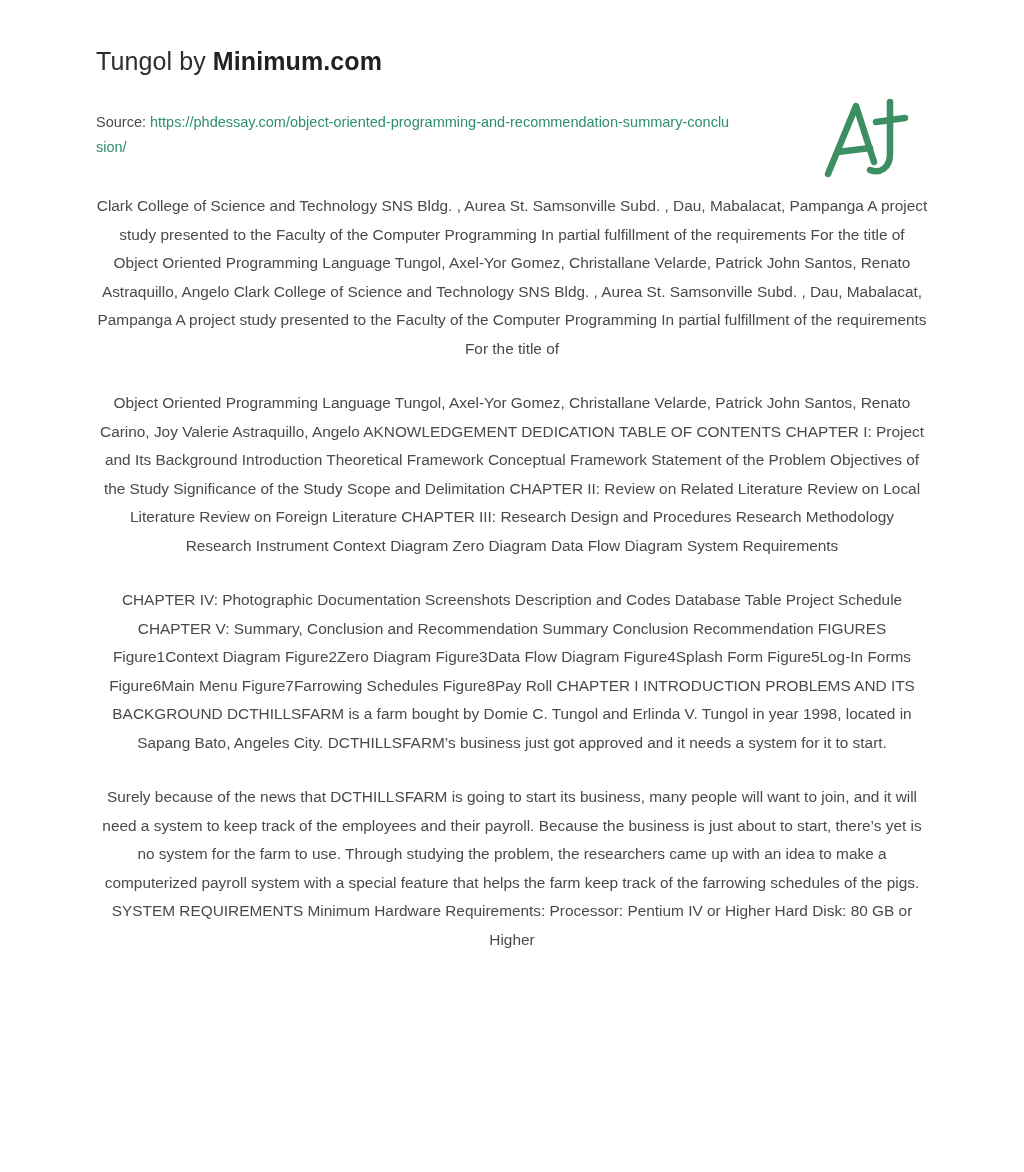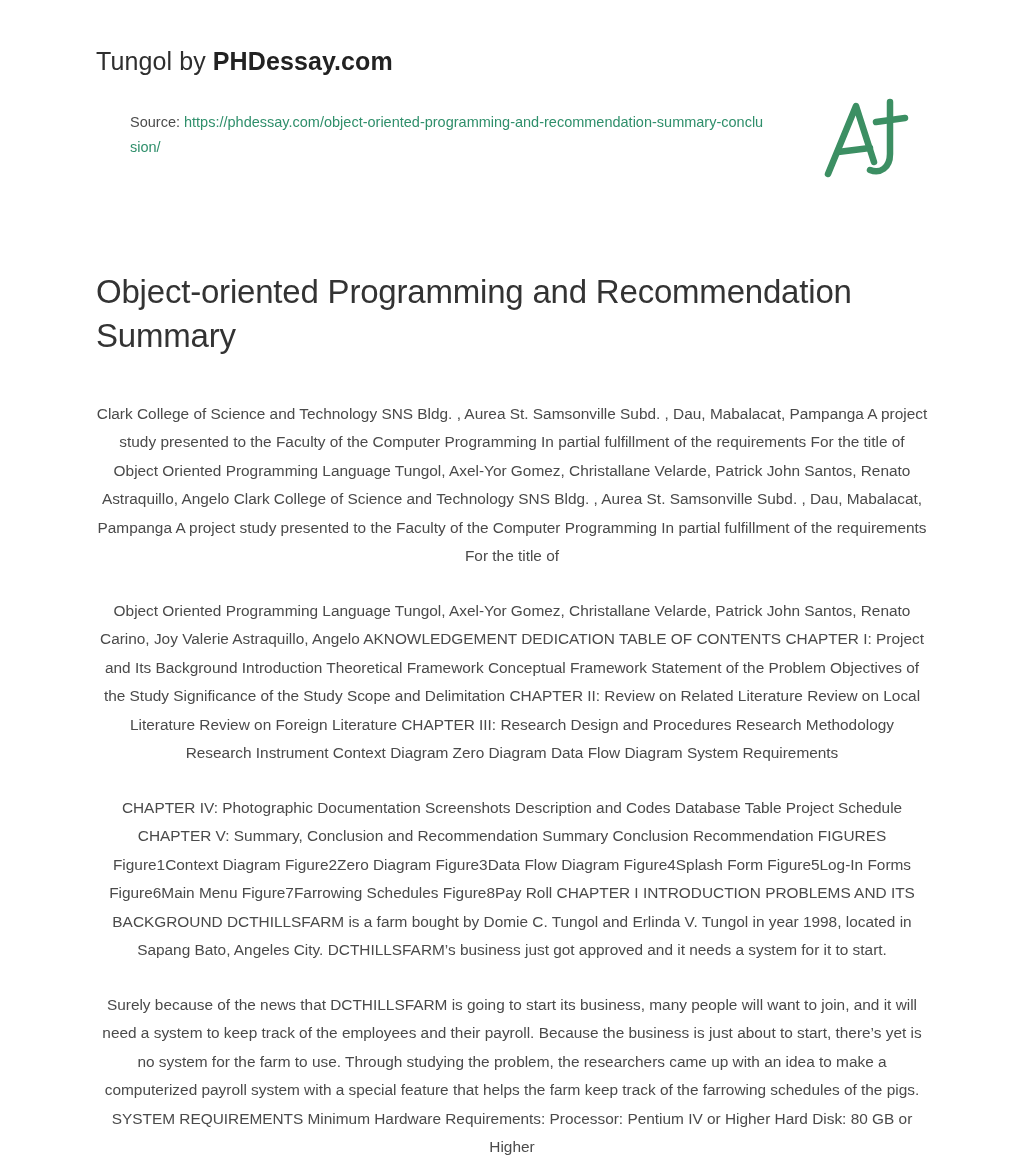--- a/index.html
+++ b/index.html
@@ -36,21 +36,20 @@
   .source-row {
     display: flex;
     align-items: flex-start;
     justify-content: space-between;
   }
   .source-block {
     font-size: 14.5px;
     line-height: 1.75;
     max-width: 640px;
     color: #4c4c4c;
-    margin-left: 34px;
   }
   .source-label {
     color: #4c4c4c;
   }
   .source-link {
     color: #2f8f6b;
     text-decoration: none;
     word-break: break-all;
   }
   .logo {
@@ -80,39 +79,38 @@
   .body-text p:last-child {
     margin-bottom: 12px;
   }
 </style>
 </head>
 <body>
 
 <div class="page">
 
   <div class="masthead">
-    <span>Tungol by </span><span class="brand">PHDessay.com</span>
+    <span>Tungol by </span><span class="brand">Minimum.com</span>
   </div>
 
   <div class="source-row">
     <div class="source-block">
       <span class="source-label">Source: </span><a class="source-link" href="#">https://phdessay.com/object-oriented-programming-and-recommendation-summary-conclusion/</a>
     </div>
 
     <svg class="logo" viewBox="0 0 110 100" aria-hidden="true">
       <g fill="none" stroke="#3c8f63" stroke-width="6.5" stroke-linecap="round" stroke-linejoin="round">
         <path d="M18 82 L46 14 L64 70"></path>
         <path d="M28 60 L60 56"></path>
         <path d="M80 10 L80 62 C80 76 70 82 60 78"></path>
         <path d="M66 30 L95 26"></path>
       </g>
     </svg>
   </div>
 
-  <h1 class="title">Object-oriented Programming and Recommendation Summary</h1>
 
   <div class="body-text">
     <p>Clark College of Science and Technology SNS Bldg. , Aurea St. Samsonville Subd. , Dau, Mabalacat, Pampanga A project study presented to the Faculty of the Computer Programming In partial fulfillment of the requirements For the title of Object Oriented Programming Language Tungol, Axel-Yor Gomez, Christallane Velarde, Patrick John Santos, Renato Astraquillo, Angelo Clark College of Science and Technology SNS Bldg. , Aurea St. Samsonville Subd. , Dau, Mabalacat, Pampanga A project study presented to the Faculty of the Computer Programming In partial fulfillment of the requirements For the title of</p>
     <p>Object Oriented Programming Language Tungol, Axel-Yor Gomez, Christallane Velarde, Patrick John Santos, Renato Carino, Joy Valerie Astraquillo, Angelo AKNOWLEDGEMENT DEDICATION TABLE OF CONTENTS CHAPTER I: Project and Its Background Introduction Theoretical Framework Conceptual Framework Statement of the Problem Objectives of the Study Significance of the Study Scope and Delimitation CHAPTER II: Review on Related Literature Review on Local Literature Review on Foreign Literature CHAPTER III: Research Design and Procedures Research Methodology Research Instrument Context Diagram Zero Diagram Data Flow Diagram System Requirements</p>
     <p>CHAPTER IV: Photographic Documentation Screenshots Description and Codes Database Table Project Schedule CHAPTER V: Summary, Conclusion and Recommendation Summary Conclusion Recommendation FIGURES Figure1Context Diagram Figure2Zero Diagram Figure3Data Flow Diagram Figure4Splash Form Figure5Log-In Forms Figure6Main Menu Figure7Farrowing Schedules Figure8Pay Roll CHAPTER I INTRODUCTION PROBLEMS AND ITS BACKGROUND DCTHILLSFARM is a farm bought by Domie C. Tungol and Erlinda V. Tungol in year 1998, located in Sapang Bato, Angeles City. DCTHILLSFARM’s business just got approved and it needs a system for it to start.</p>
     <p>Surely because of the news that DCTHILLSFARM is going to start its business, many people will want to join, and it will need a system to keep track of the employees and their payroll. Because the business is just about to start, there’s yet is no system for the farm to use. Through studying the problem, the researchers came up with an idea to make a computerized payroll system with a special feature that helps the farm keep track of the farrowing schedules of the pigs. SYSTEM REQUIREMENTS Minimum Hardware Requirements: Processor: Pentium IV or Higher Hard Disk: 80 GB or Higher</p>
 
   </div>
 
 </div>

